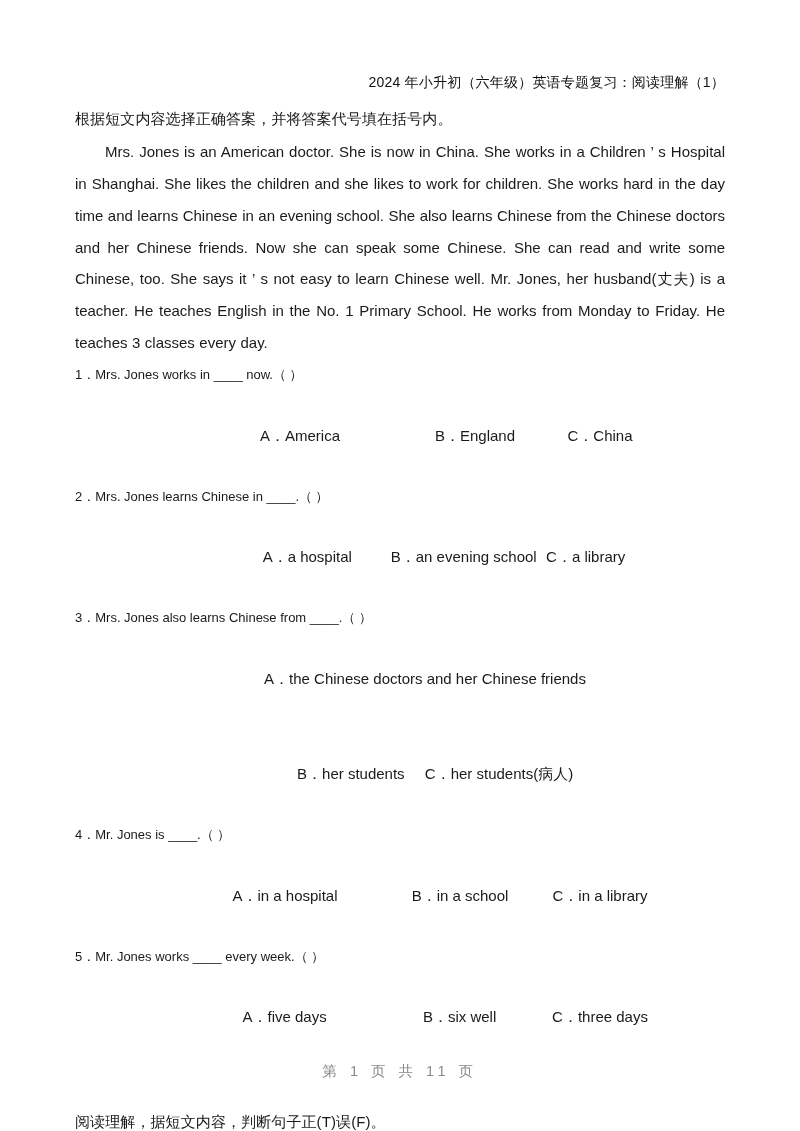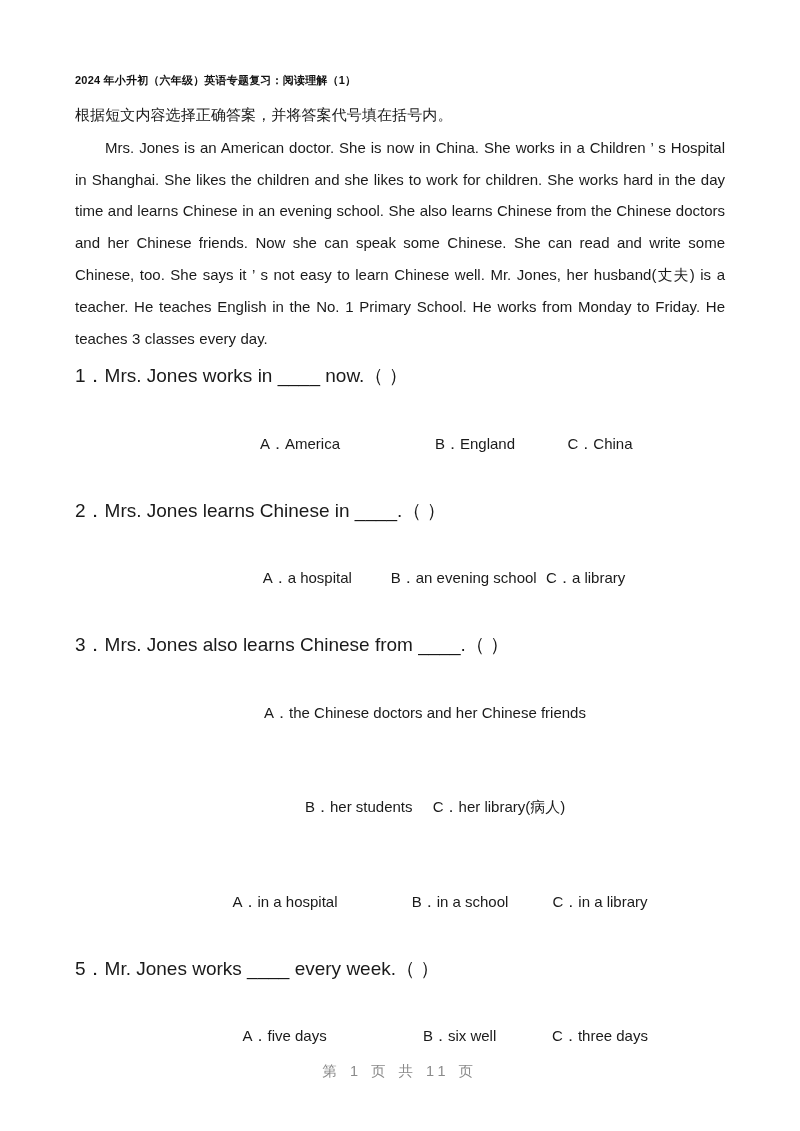--- a/index.html
+++ b/index.html
@@ -22,23 +22,23 @@
     height: 1131px;
     background: #ffffff;
   }
   .content {
     position: absolute;
     left: 75px;
     top: 72px;
     width: 650px;
   }
   .doc-title {
-    font-size: 11px;
-    font-weight: bold;
-    text-align: left;
+    font-size: 14px;
+    font-weight: normal;
+    text-align: right;
     letter-spacing: 0.2px;
     margin: 0 0 14px 0;
     line-height: 1.5;
     color: #111;
   }
   .instruction {
     font-size: 15px;
     line-height: 1.55;
     margin: 14px 0 6px 0;
     letter-spacing: 0.1px;
@@ -47,21 +47,21 @@
     font-size: 15px;
     line-height: 2.12;
     text-align: justify;
     text-justify: inter-word;
     text-indent: 2em;
     margin: 4px 0 2px 0;
     hyphens: none;
     word-spacing: 0.02em;
   }
   .q-line {
-    font-size: 19px;
+    font-size: 13px;
     line-height: 2.1;
     white-space: pre;
   }
   .opts {
     font-size: 15px;
     line-height: 2.1;
     padding-left: 25px;
     white-space: pre;
     text-align: center;
   }
@@ -109,23 +109,24 @@
     <div class="q-line">2．Mrs. Jones learns Chinese in ____.（ ）</div>
     <div class="opts">
       <span class="opt opt-w1">A．a hospital</span><span class="opt opt-bc">B．an evening school</span>&nbsp;&nbsp;<span class="opt opt-w3">C．a library</span>
     </div>
 
     <div class="q-line">3．Mrs. Jones also learns Chinese from ____.（ ）</div>
     <div class="opts">
       <span class="opt opt-w3">A．the Chinese doctors and her Chinese friends</span>
     </div>
     <div class="opts">
-      <span class="opt opt-bc">B．her students</span><span class="opt opt-w3">C．her library(病人)</span>
+      <span class="opt opt-bc">B．her students</span><span class="opt opt-w3">C．her students(病人)</span>
     </div>
 
+    <div class="q-line">4．Mr. Jones is ____.（ ）</div>
     <div class="opts">
       <span class="opt opt-w1">A．in a hospital</span><span class="opt opt-w2">B．in a school</span><span class="opt opt-w3">C．in a library</span>
     </div>
 
     <div class="q-line">5．Mr. Jones works ____ every week.（ ）</div>
     <div class="opts">
       <span class="opt opt-w1">A．five days</span><span class="opt opt-w2">B．six well</span><span class="opt opt-w3">C．three days</span>
     </div>
 
     <div class="spacer-line"></div>

